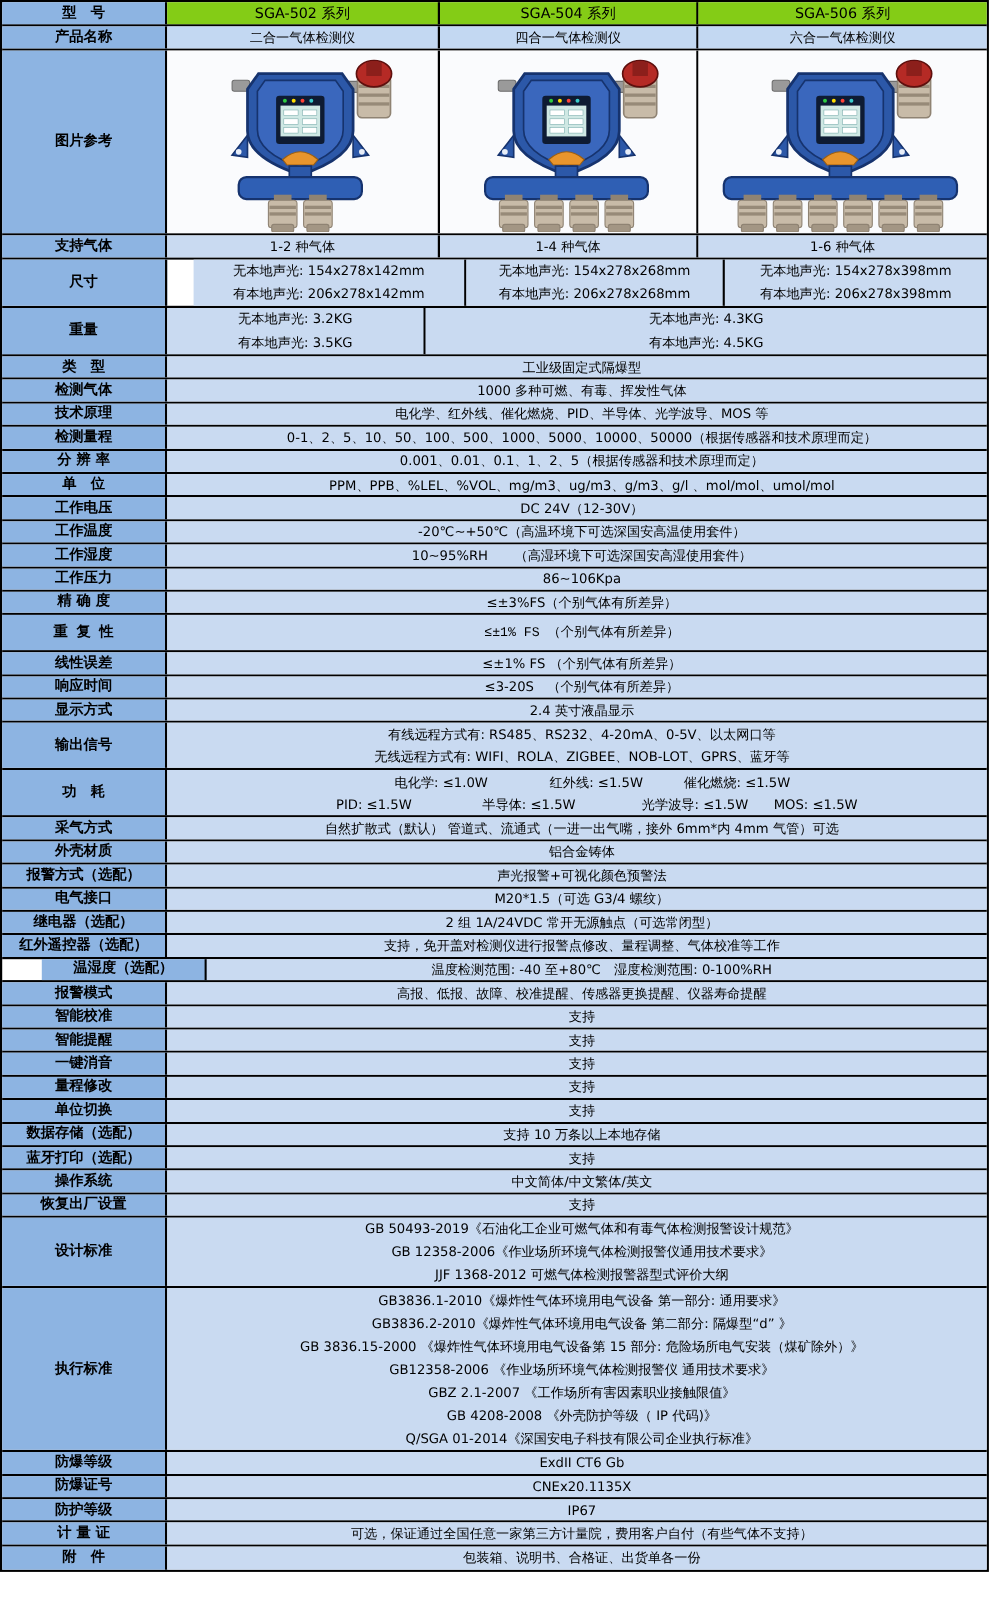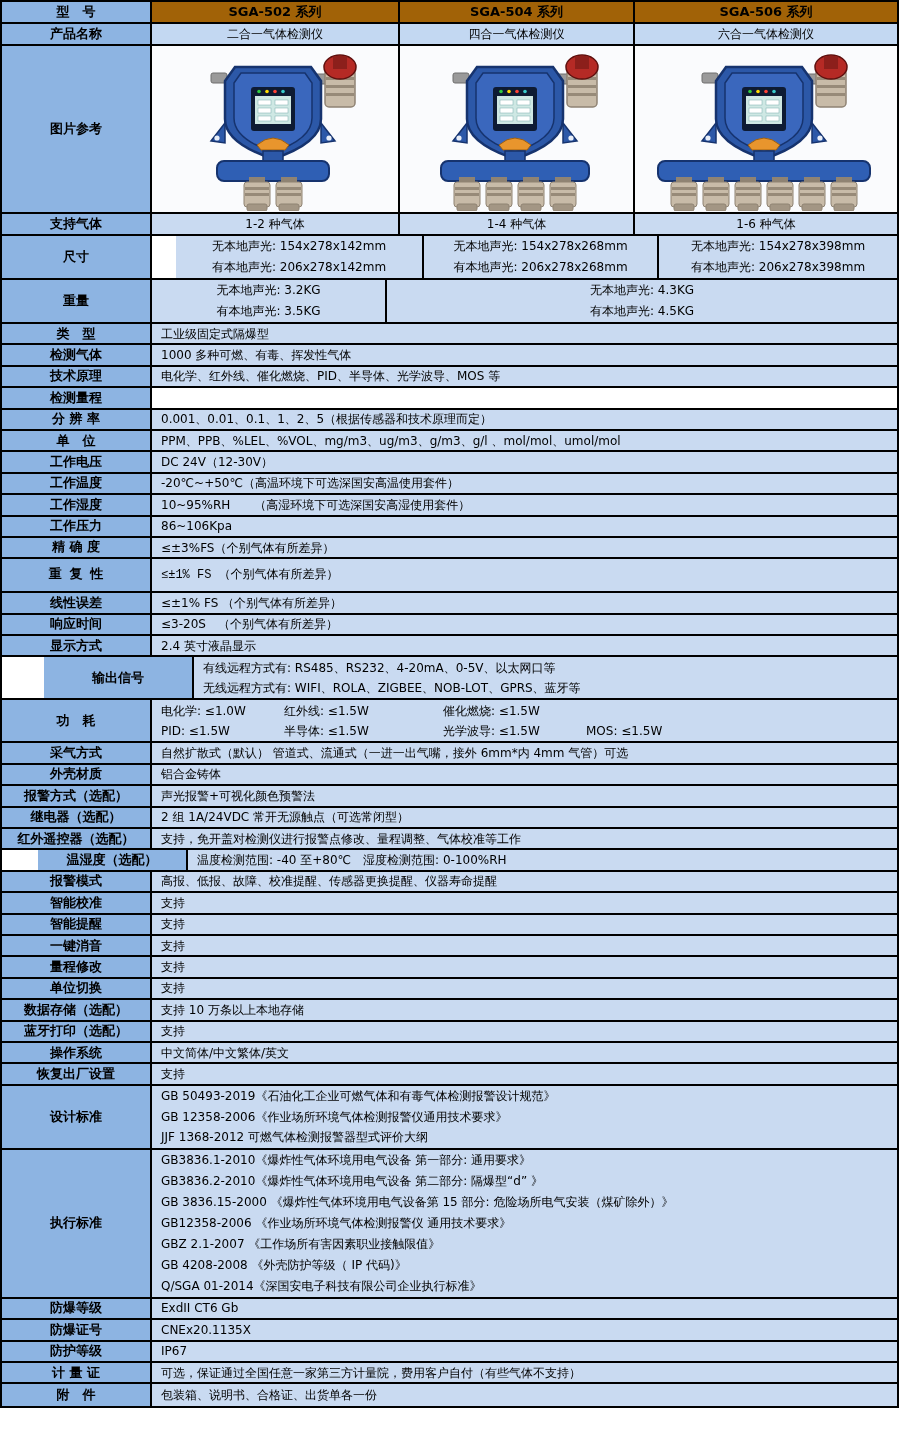--- a/index.html
+++ b/index.html
@@ -3,22 +3,22 @@
 <meta charset="utf-8">
 <style>
   html,body{margin:0;padding:0;background:#ffffff;}
   body{font-family:"DejaVu Sans","Liberation Sans",sans-serif;color:#000;}
   #app{width:899px;box-sizing:border-box;border:2px solid #000;}
   .row{display:flex;box-sizing:border-box;border-bottom:2px solid #000;width:100%;}
   .row:last-child{border-bottom:none;}
   .cell{box-sizing:border-box;border-right:2px solid #000;display:flex;flex-direction:column;justify-content:space-around;overflow:hidden;}
   .cell.last{border-right:none;flex:1 1 auto;}
   .label-cell{background:#8DB4E2;font-weight:bold;font-size:13px;flex:0 0 150px;width:150px;align-items:center;text-align:center;justify-content:center;line-height:1.25;padding:0 4px;}
-  .val{background:#C9DAF1;font-size:12px;}
-  .hdr{background:#a16207;font-weight:bold;font-size:13px;}
+  .val{background:#C9DAF1;font-size:12px;text-align:center;}
+  .hdr{background:#84cc16;font-weight:normal;font-size:13px;}
   .prod{background:#C3D8F2;}
   .img-cell{background:#FAFBFD;align-items:center;justify-content:center;}
   .ctr{align-items:center;text-align:center;}
   .wide{flex:1 1 auto;padding-left:9px;justify-content:space-around;}
   .line{line-height:1.35;white-space:nowrap;}
   .seg{display:inline-block;white-space:nowrap;}
   svg{display:block;}
 </style>
 </head>
 <body>
@@ -287,20 +287,23 @@
         <span>技术原理</span>
       </div>
       <div class="cell val wide last">
         <div class="line">电化学、红外线、催化燃烧、PID、半导体、光学波导、MOS 等</div>
       </div>
     </div>
     <div class="row" style="height: 21.4px;">
       <div class="cell label-cell">
         <span>检测量程</span>
       </div>
+      <div class="cell val wide last">
+        <div class="line">0-1、2、5、10、50、100、500、1000、5000、10000、50000（根据传感器和技术原理而定）</div>
+      </div>
     </div>
     <div class="row" style="height: 21.4px;">
       <div class="cell label-cell">
         <span>分 辨 率</span>
       </div>
       <div class="cell val wide last">
         <div class="line">0.001、0.01、0.1、1、2、5（根据传感器和技术原理而定）</div>
       </div>
     </div>
     <div class="row" style="height: 21.4px;">
@@ -376,21 +379,21 @@
       </div>
     </div>
     <div class="row" style="height: 21.4px;">
       <div class="cell label-cell">
         <span>显示方式</span>
       </div>
       <div class="cell val wide last">
         <div class="line">2.4 英寸液晶显示</div>
       </div>
     </div>
-    <div class="row" style="height: 43px; padding-left: 42px;">
+    <div class="row" style="height: 43px;">
       <div class="cell label-cell">
         <span>输出信号</span>
       </div>
       <div class="cell val wide last">
         <div class="line">有线远程方式有: RS485、RS232、4-20mA、0-5V、以太网口等</div>
         <div class="line">无线远程方式有: WIFI、ROLA、ZIGBEE、NOB-LOT、GPRS、蓝牙等</div>
       </div>
     </div>
     <div class="row" style="height: 43px;">
       <div class="cell label-cell">
@@ -416,20 +419,28 @@
       <div class="cell val wide last">
         <div class="line">铝合金铸体</div>
       </div>
     </div>
     <div class="row" style="height: 21.4px;">
       <div class="cell label-cell">
         <span>报警方式（选配）</span>
       </div>
       <div class="cell val wide last">
         <div class="line">声光报警+可视化颜色预警法</div>
+      </div>
+    </div>
+    <div class="row" style="height: 21.4px;">
+      <div class="cell label-cell">
+        <span>电气接口</span>
+      </div>
+      <div class="cell val wide last">
+        <div class="line">M20*1.5（可选 G3/4 螺纹）</div>
       </div>
     </div>
     <div class="row" style="height: 21.4px;">
       <div class="cell label-cell">
         <span>继电器（选配）</span>
       </div>
       <div class="cell val wide last">
         <div class="line">2 组 1A/24VDC 常开无源触点（可选常闭型）</div>
       </div>
     </div>

